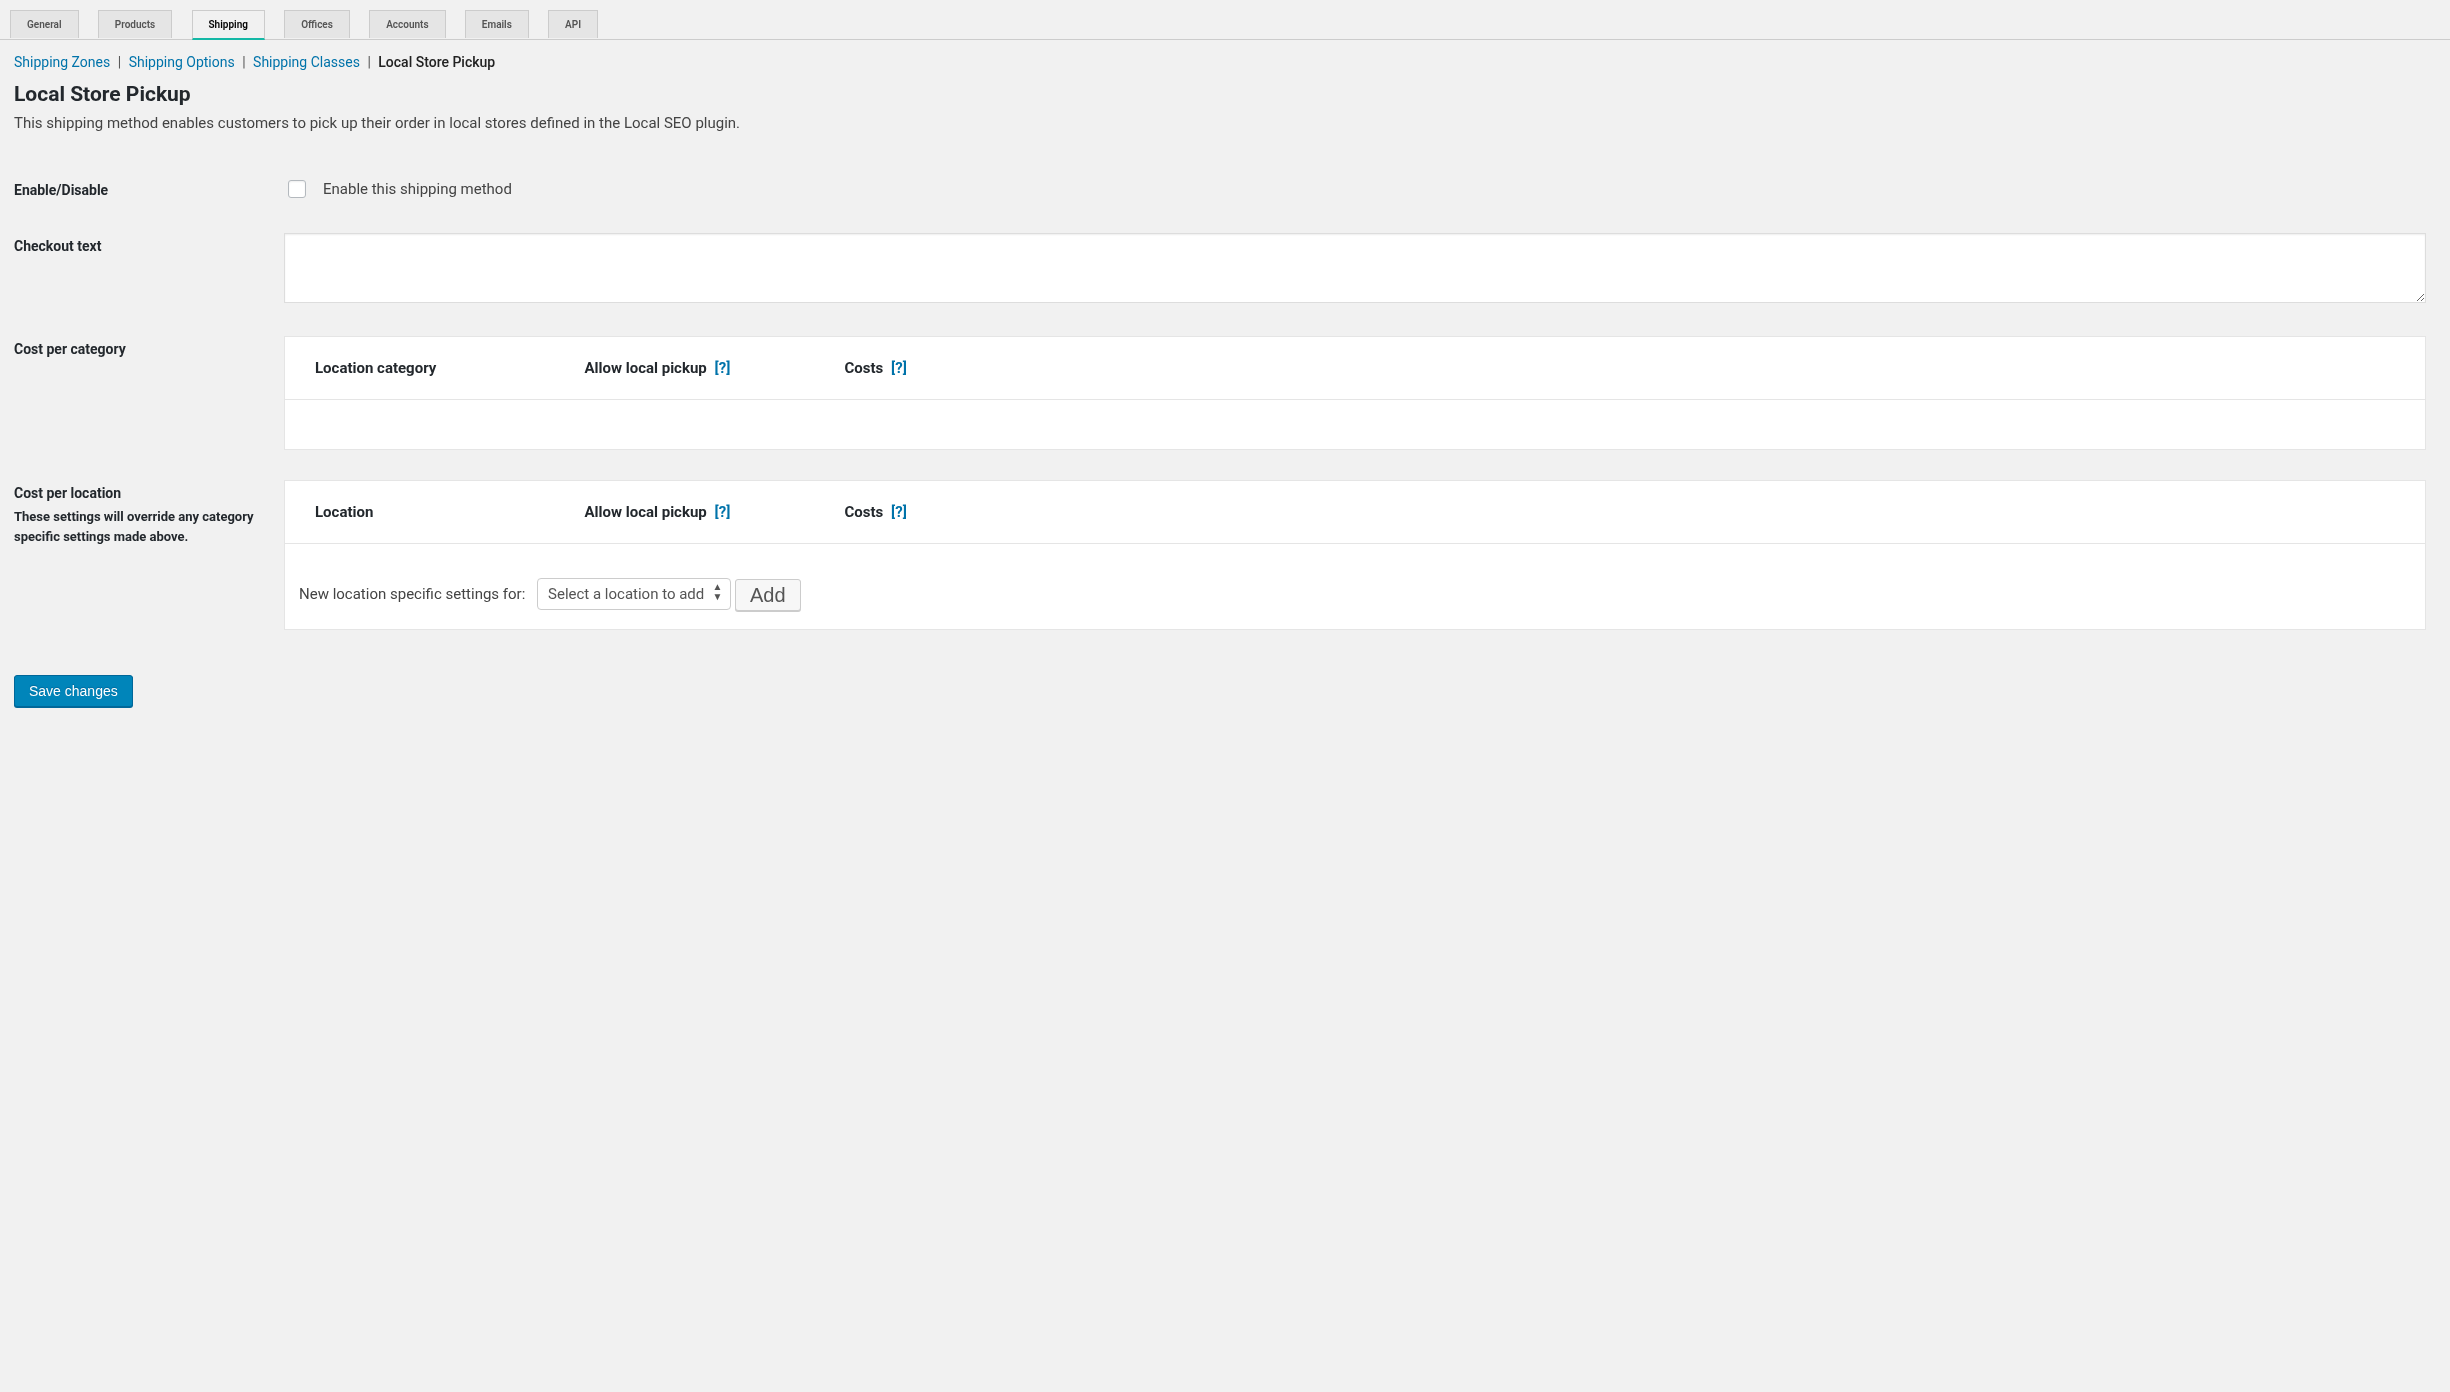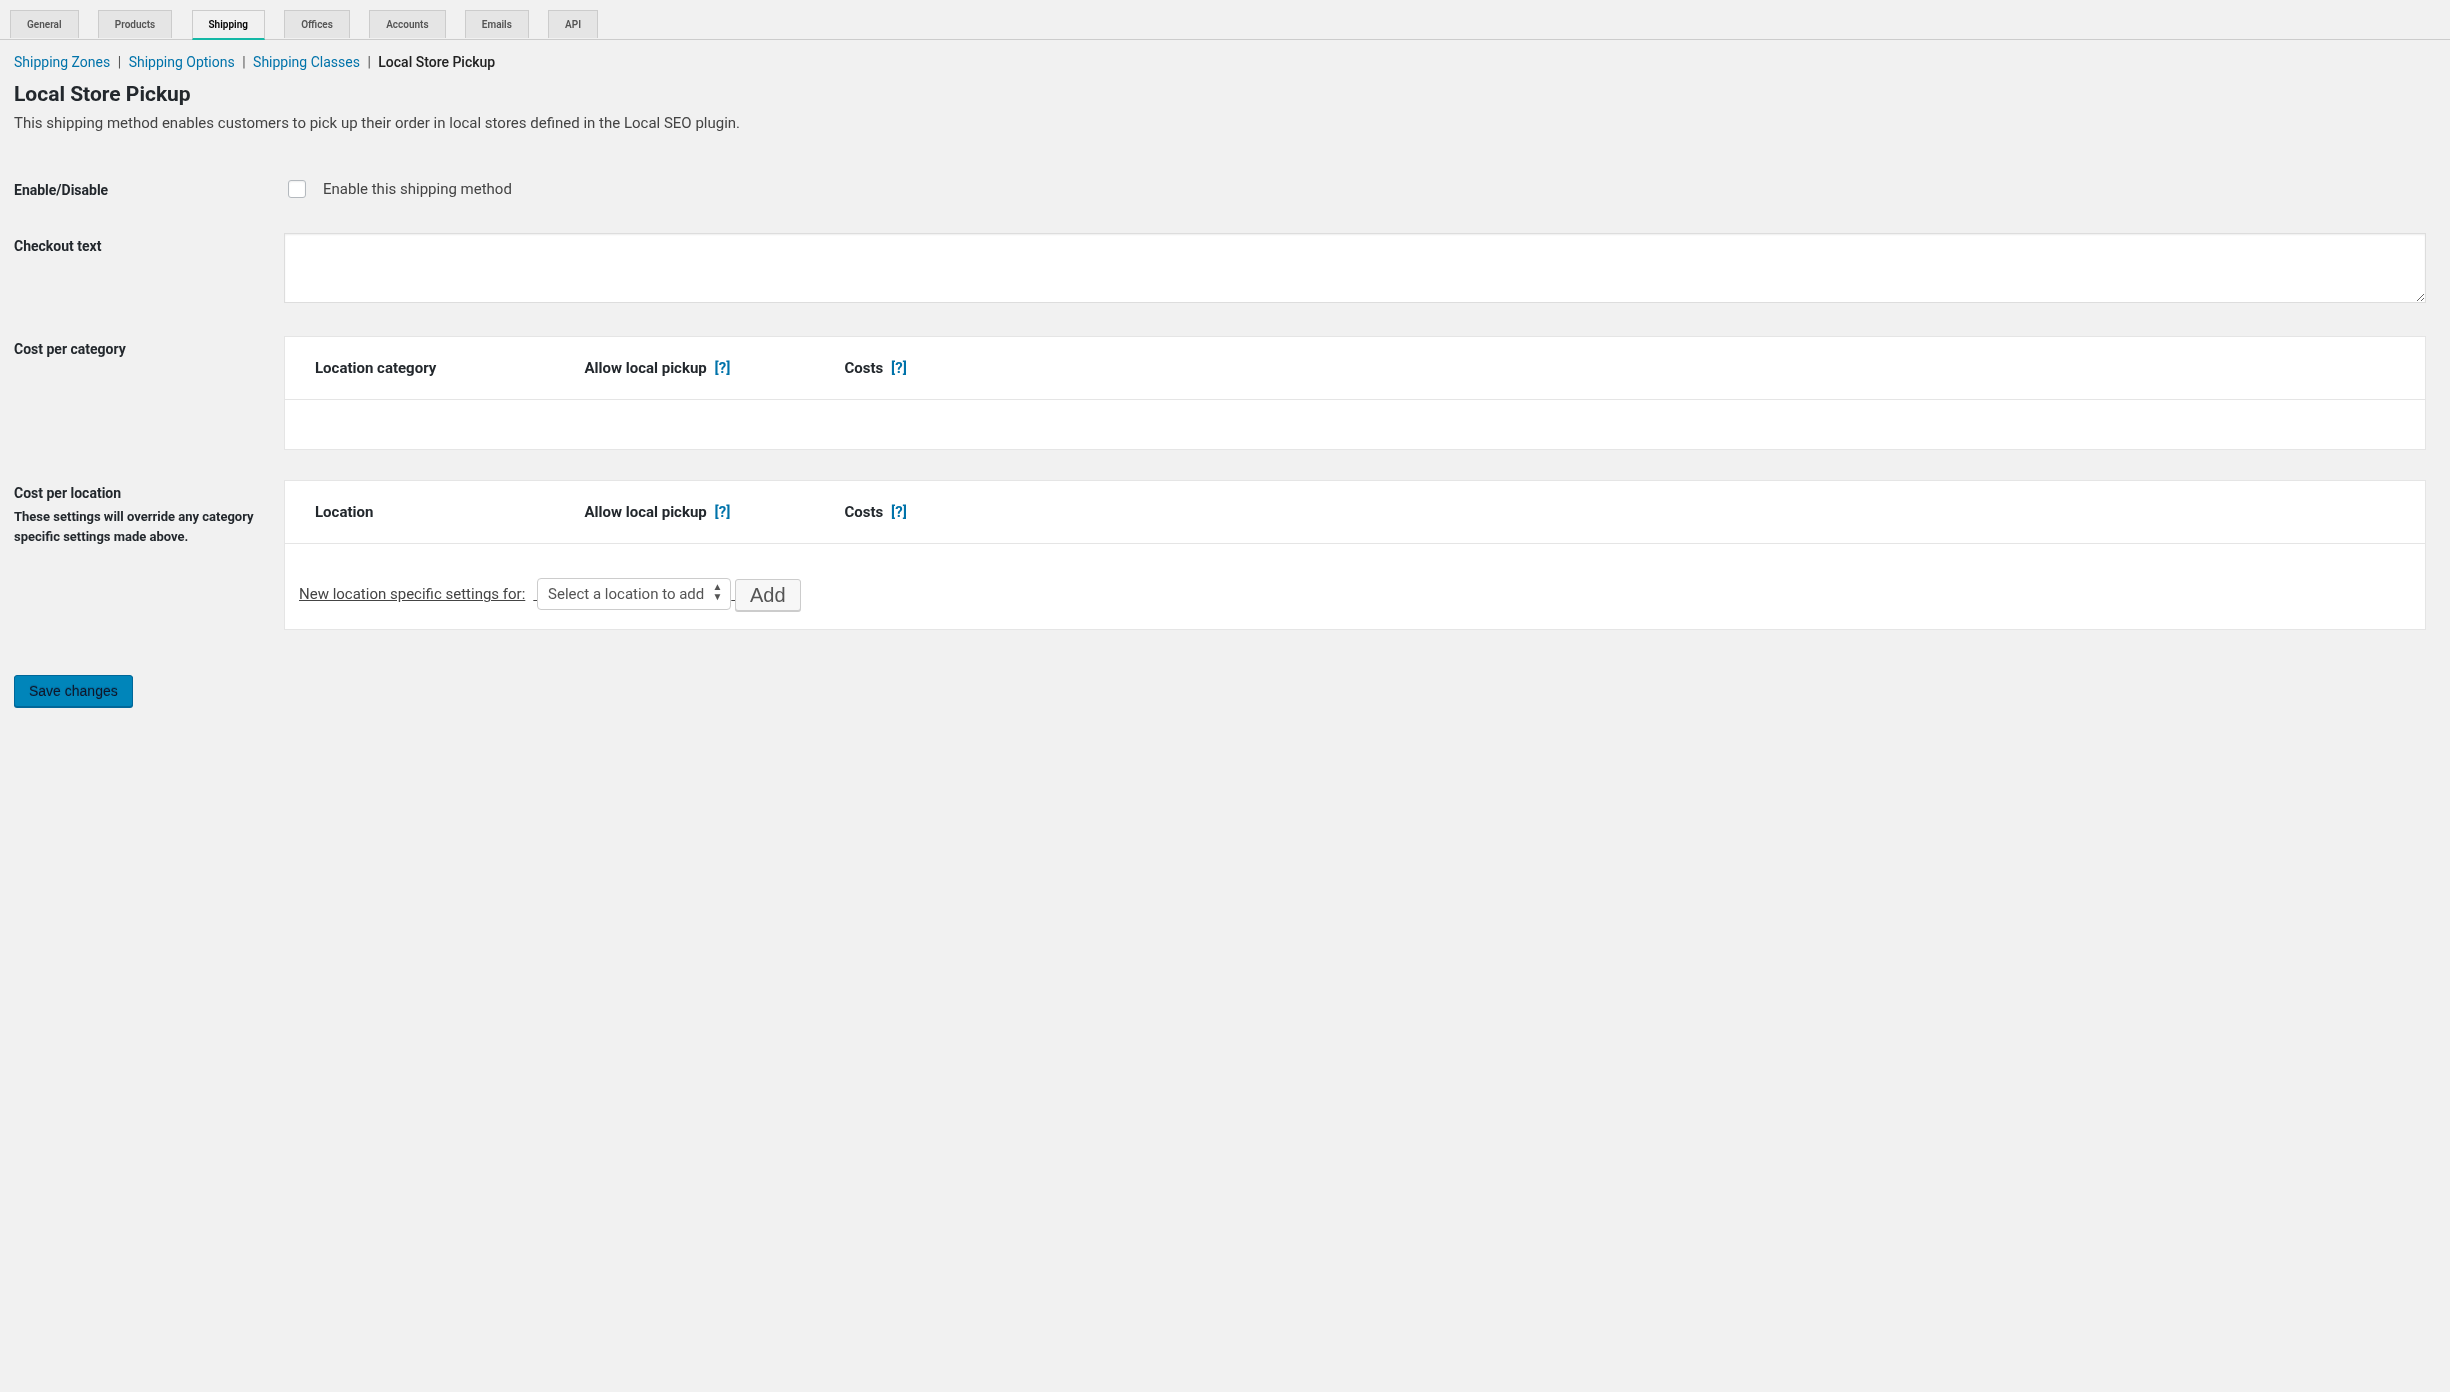--- a/index.html
+++ b/index.html
@@ -171,21 +171,21 @@
     line-height: 30px;
     border-radius: 3px;
     cursor: pointer;
     vertical-align: middle;
     box-shadow: 0 1px 0 #ccc;
   }
   .button-primary {
     display: inline-block;
     background: #0085ba;
     border: 1px solid #006799;
-    color: #0f172a;
+    color: #ffffff;
     padding: 0 14px;
     height: 32px;
     font-size: 14px;
     line-height: 30px;
     border-radius: 3px;
     cursor: pointer;
     box-shadow: 0 1px 0 #006799;
     text-shadow: 0 -1px 1px #006799;
   }
 
@@ -285,21 +285,21 @@
                     <span class="help">[?]</span>
                   </th>
                   <th>
                     <span>Costs</span>
                     <span class="help">[?]</span>
                   </th>
                 </tr>
               </thead>
               <tbody>
                 <tr class="new-loc-row">
-                  <td colspan="3" style="padding-top:34px;padding-bottom:18px;padding-left:14px;text-decoration:underline;">
+                  <td colspan="3" style="padding-top:34px;padding-bottom:18px;padding-left:14px;">
                     <span class="label-inline">New location specific settings for:</span>
                     <span class="wp-select">
                       <span>Select a location to add</span>
                       <span class="chevrons">
                           <span>▲</span>
                           <span>▼</span>
                         </span>
                     </span>
                     <button type="button" class="button-secondary">Add</button>
                   </td>

